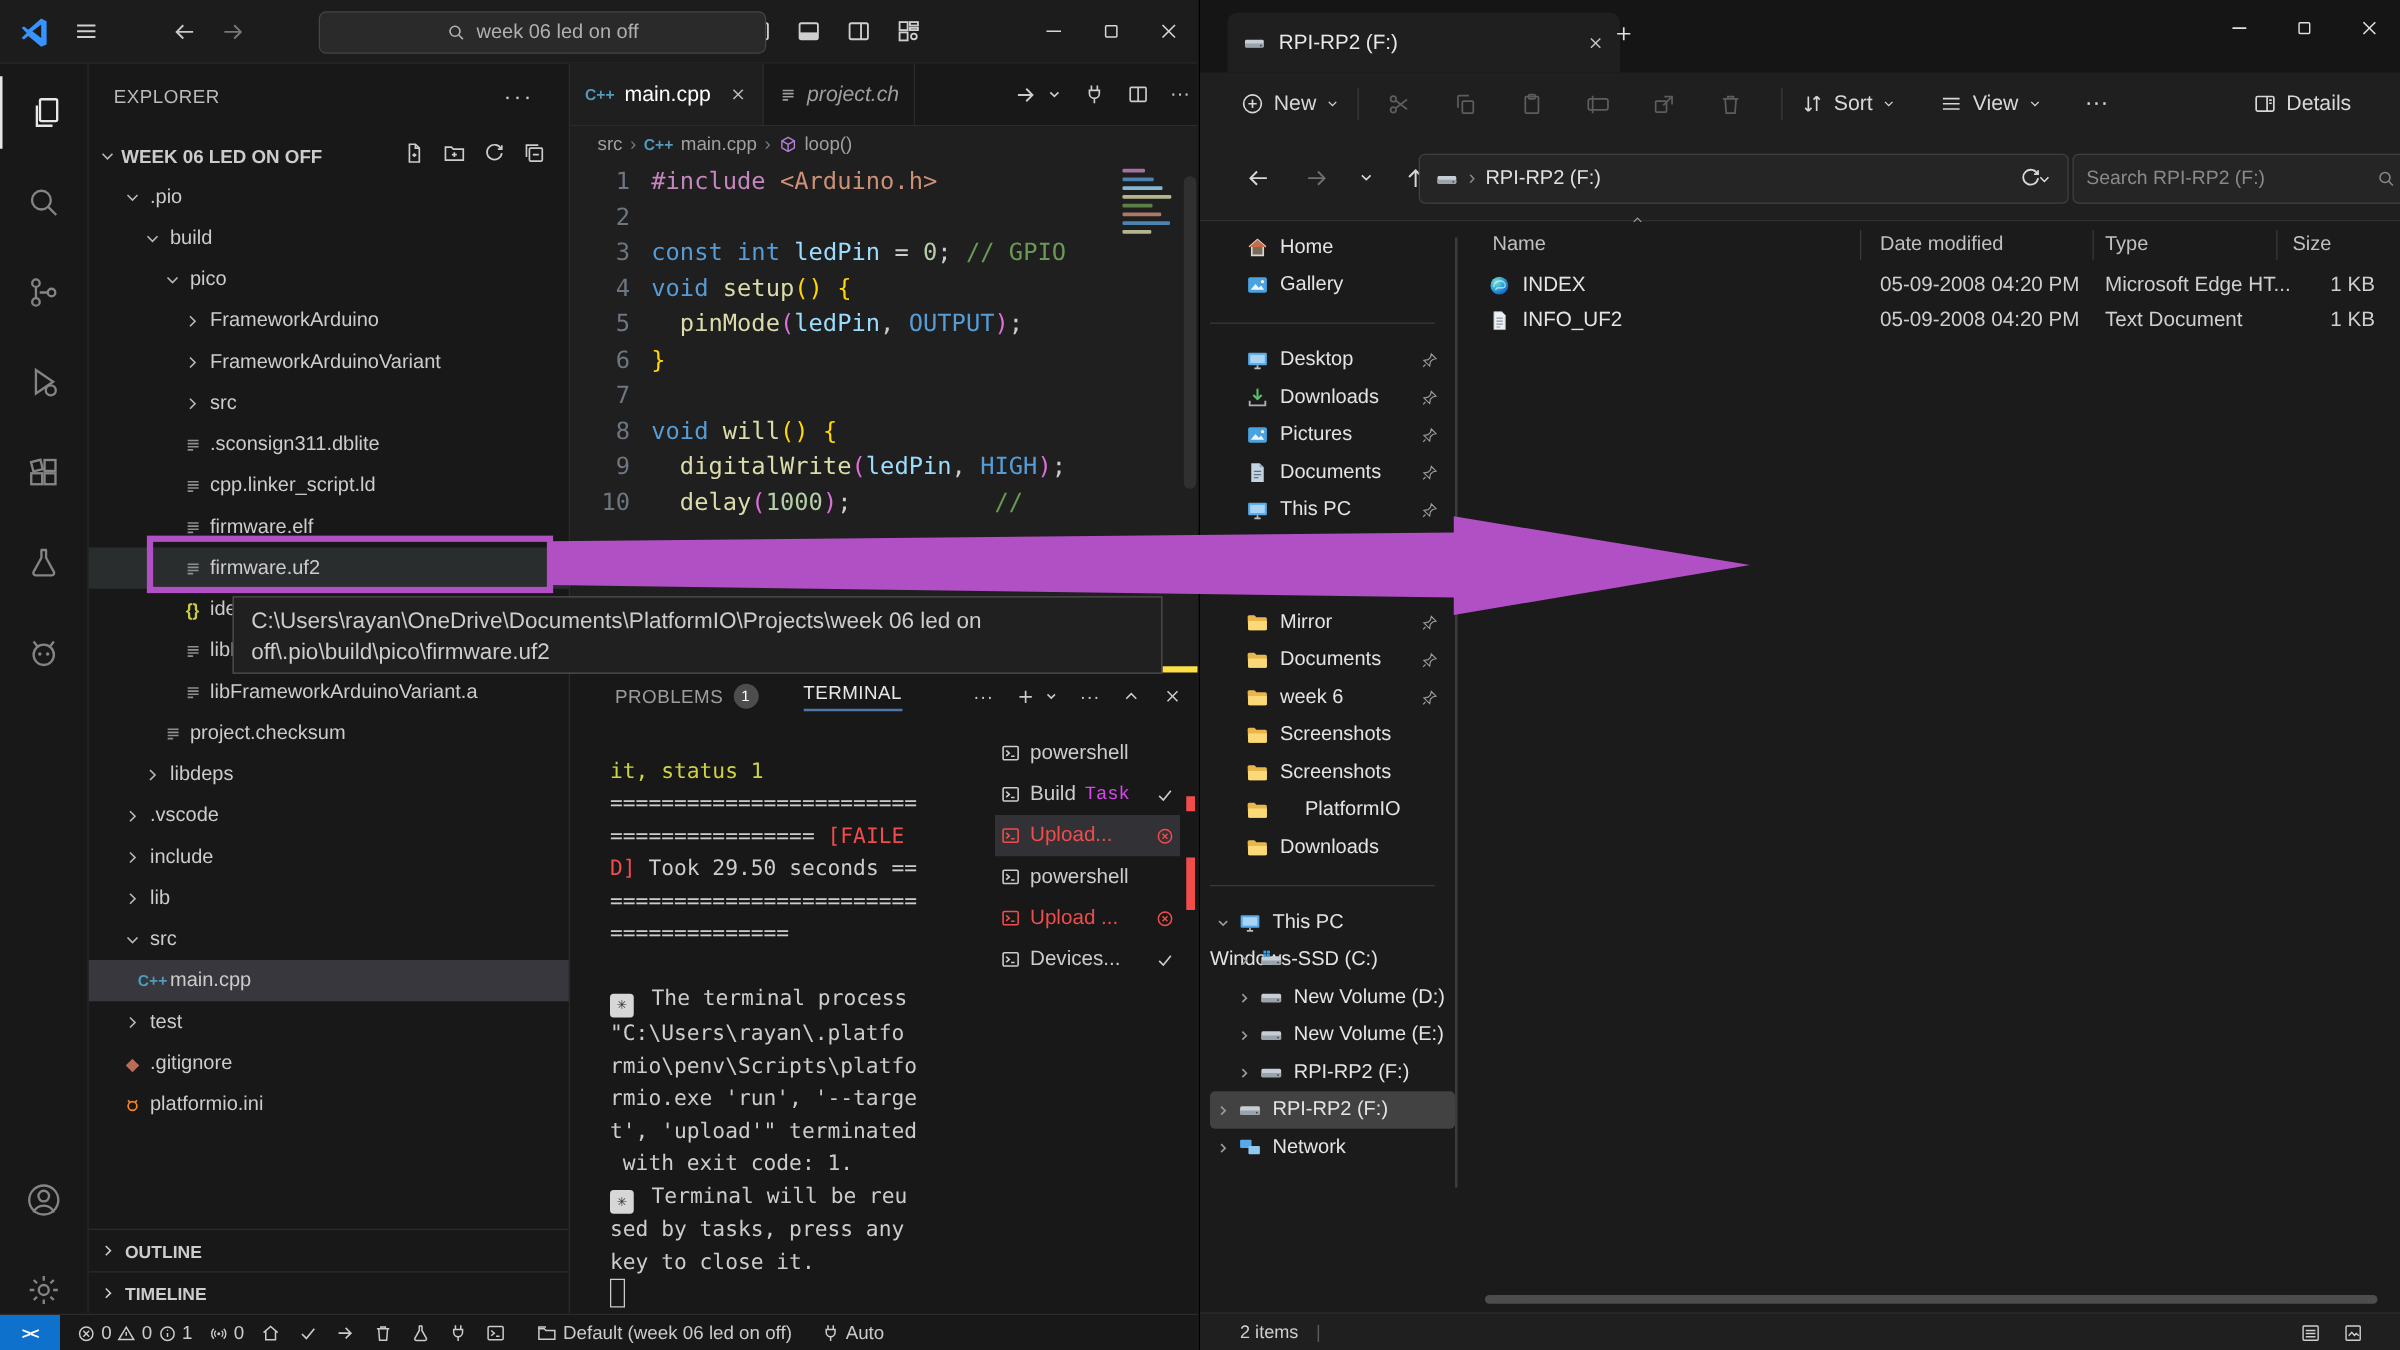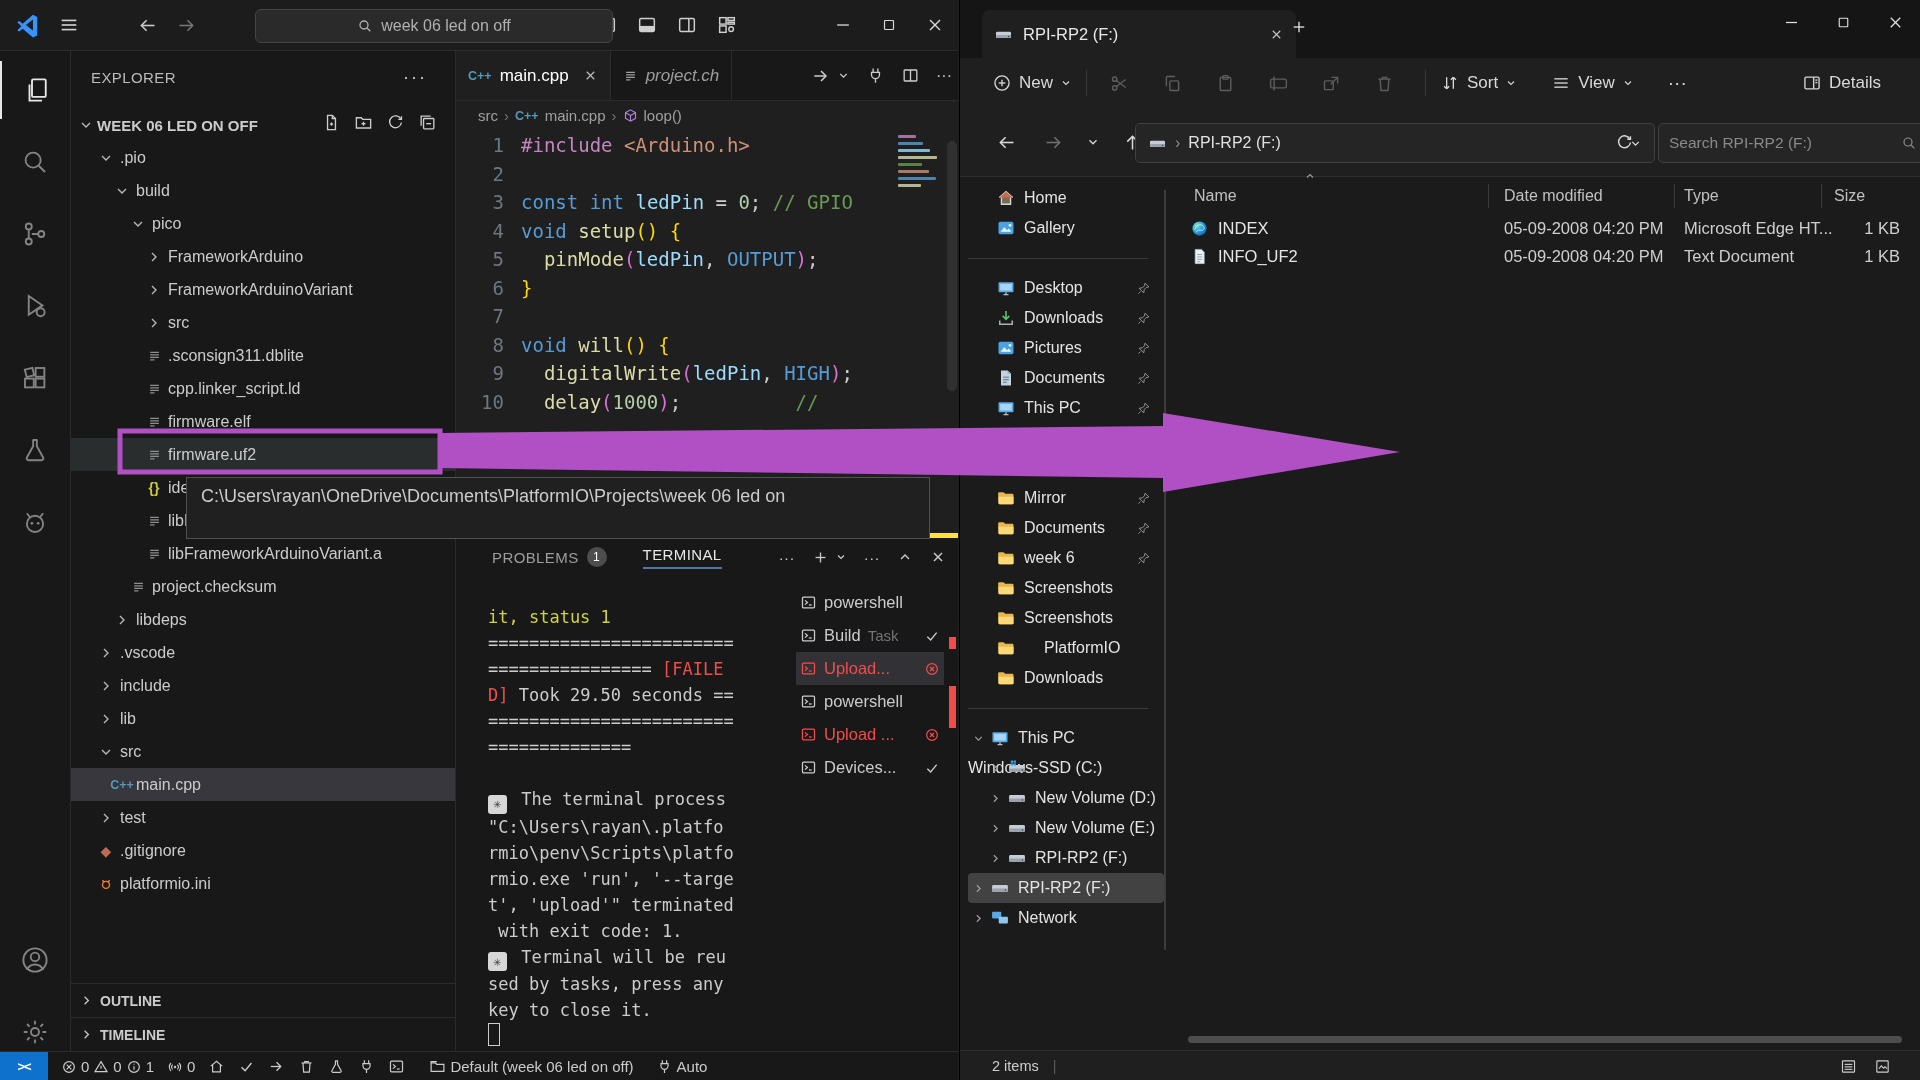--- a/index.html
+++ b/index.html
@@ -64,21 +64,21 @@
   .p-acts{position:absolute;right:12px;top:0;height:38px;display:flex;align-items:center;gap:17px;color:#ccc;}
   .term{position:absolute;left:32px;top:66px;font-family:"DejaVu Sans Mono",monospace;font-size:17px;line-height:26px;white-space:pre;}
   .tm-w{color:#cccccc}.tm-y{color:#cfd341}.tm-r{color:#f14c4c}
   .t-badge{display:inline-flex;width:19px;height:19px;background:#d7d7d7;border-radius:3px;color:#333;
            align-items:center;justify-content:center;font-size:13px;vertical-align:-3px;margin-right:4px;}
   .t-cursor{display:inline-block;width:10px;height:21px;border:1.5px solid #ccc;vertical-align:-4px;}
   .tasklist{position:absolute;right:14px;top:48px;width:148px;}
   .task{height:33px;display:flex;align-items:center;gap:7px;font-size:16.5px;color:#ccc;padding-left:4px;}
   .task.sel{background:#323236;}
   .task.err,.task.err .tic{color:#f14c4c;}
-  .task .sub{color:#737373;font-size:15px;}
+  .task .sub{color:#d946ef;font-size:15px;font-family:Liberation Mono, monospace;}
   .task .st{margin-left:auto;margin-right:4px;}
   .p-marks{position:absolute;right:2px;width:7px;background:#f14c4c;}
 
   
   .vs-status{position:absolute;left:0;top:1051px;width:958px;height:29px;background:#181818;
              border-top:1px solid #2b2b2b;display:flex;align-items:center;font-size:15px;color:#cbcbcb;}
   .st-remote{width:48px;height:29px;background:#0e72cd;color:#fff;display:flex;align-items:center;justify-content:center;
              font-weight:bold;font-size:13px;letter-spacing:-1px;}
   .st-it{display:flex;align-items:center;gap:4px;margin-left:13px;}
 
@@ -1411,14 +1411,15 @@
         </span>
     </div>
   </div>
 
   <svg id="arrow-svg" width="1920" height="1080">
     <polygon id="arrow-poly" points="440,433 1163,426 1163,413 1400,452 1163,492 1163,478 440,468" fill="#b14fc4"></polygon>
     <rect id="arrow-box" x="120" y="431" width="320" height="41" fill="none" stroke="#b14fc4" stroke-width="5"></rect>
   </svg>
   <div id="tooltip">
     <div>C:\Users\rayan\OneDrive\Documents\PlatformIO\Projects\week 06 led on</div>
+    <div>off\.pio\build\pico\firmware.uf2</div>
   </div>
 </div>
 
 </body></html>

